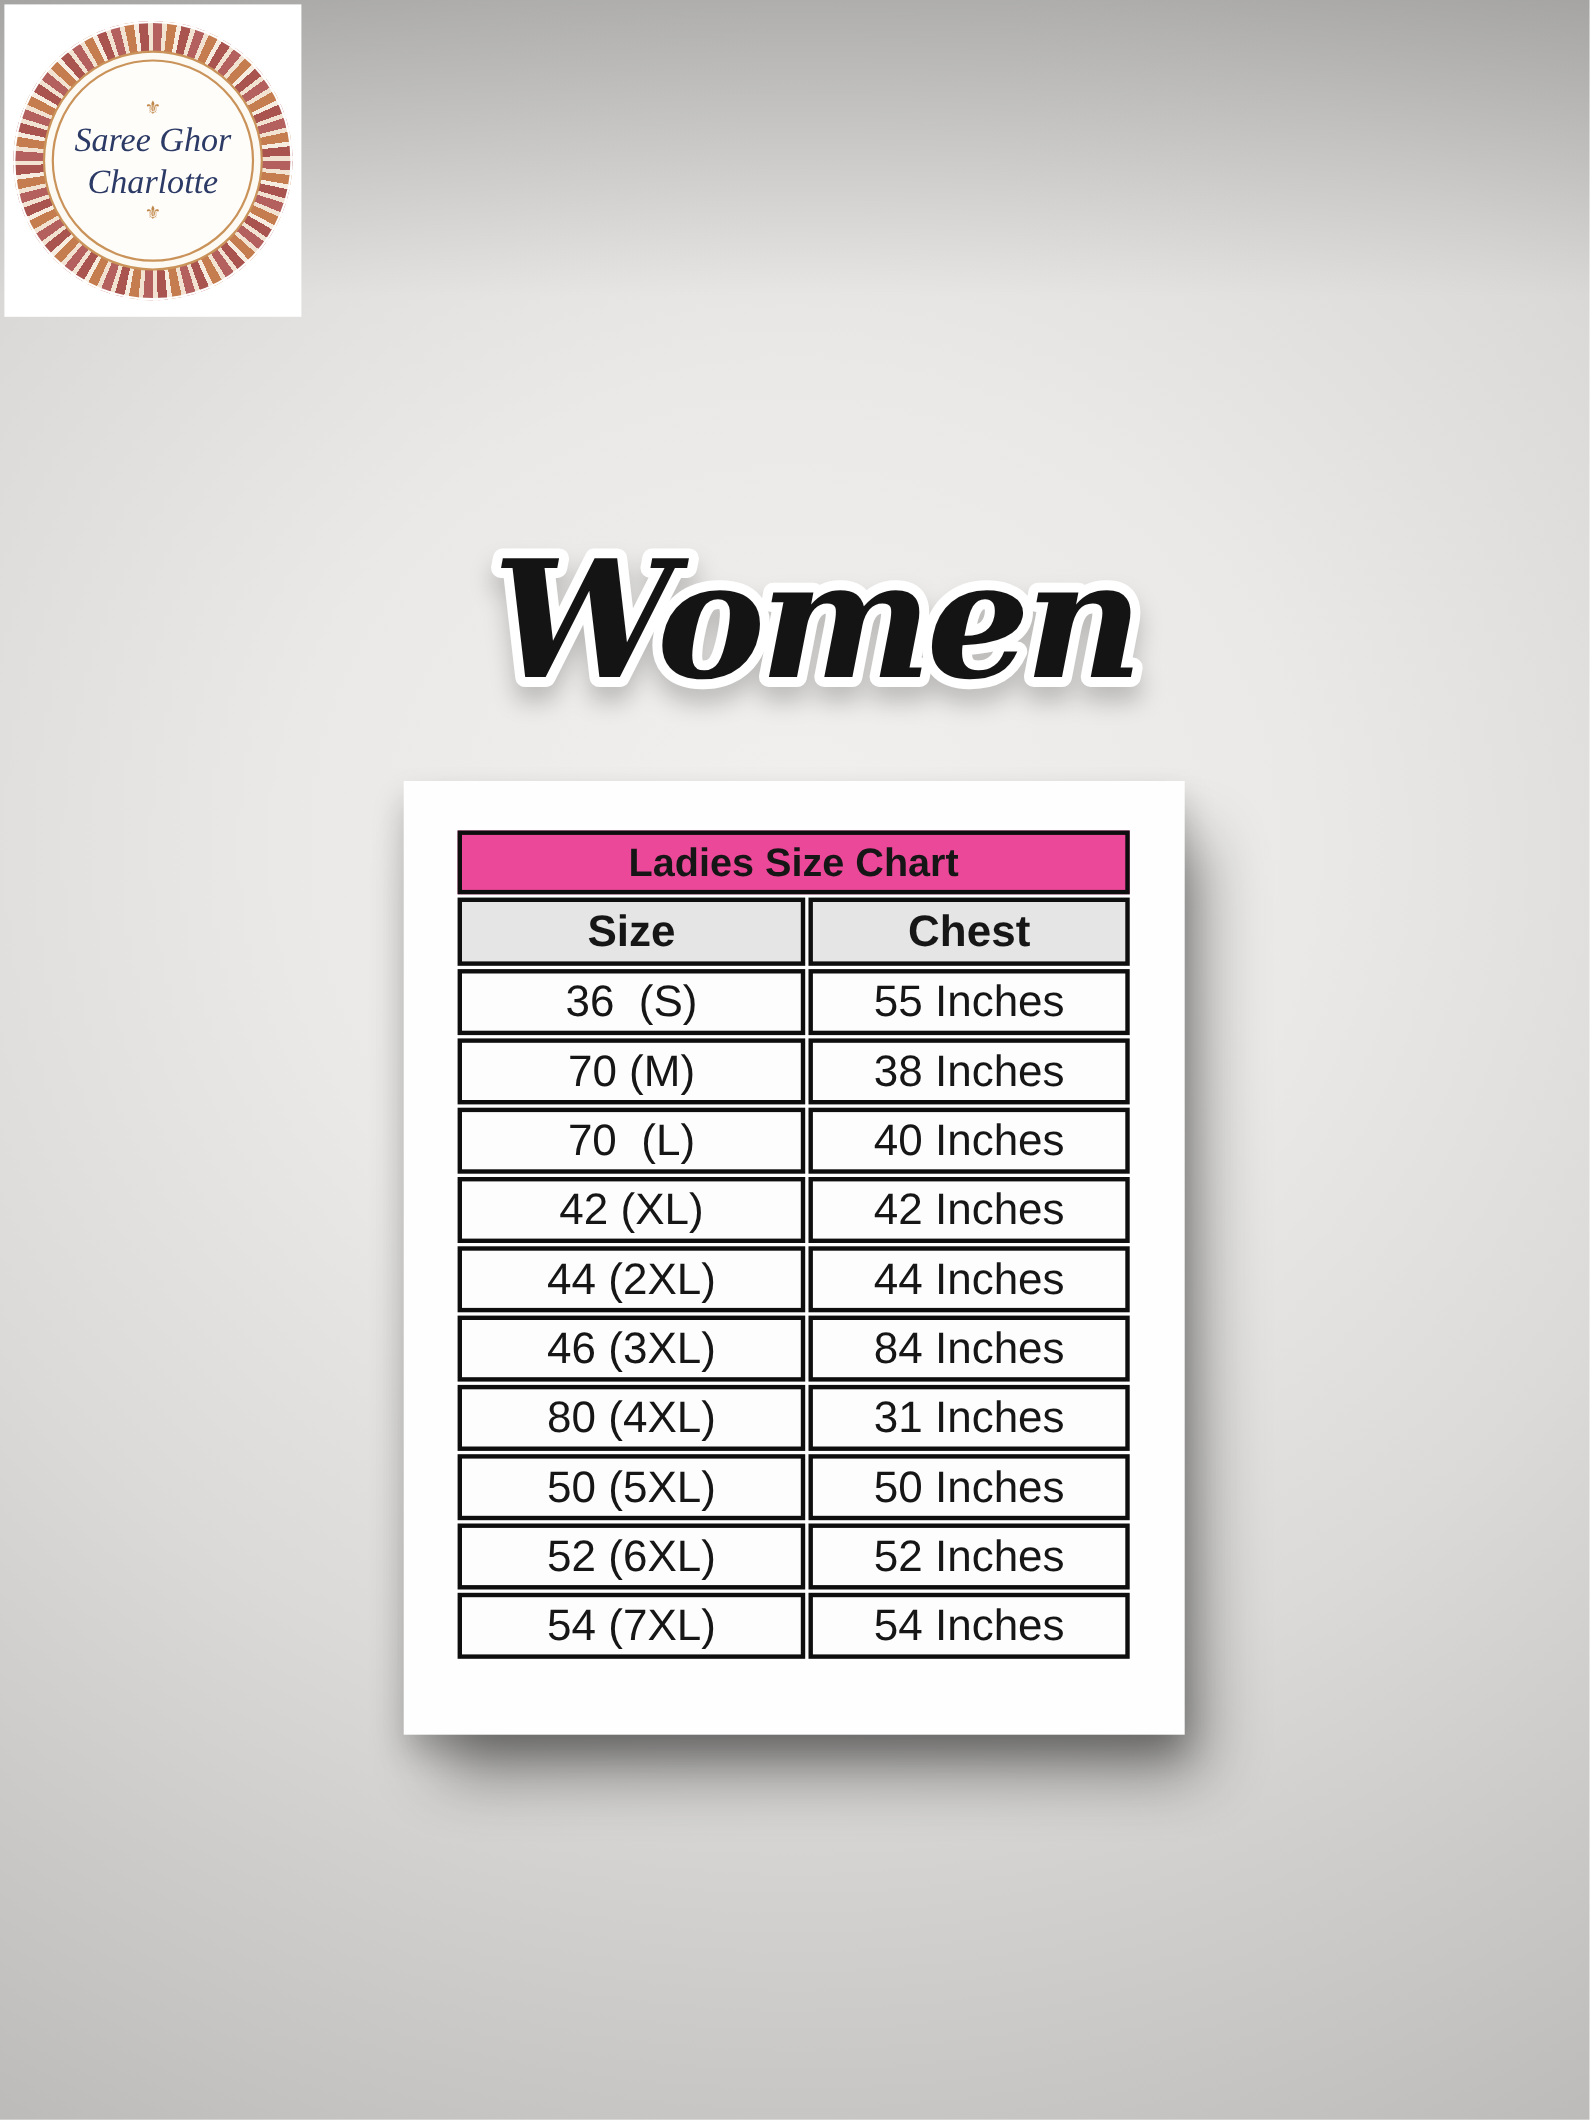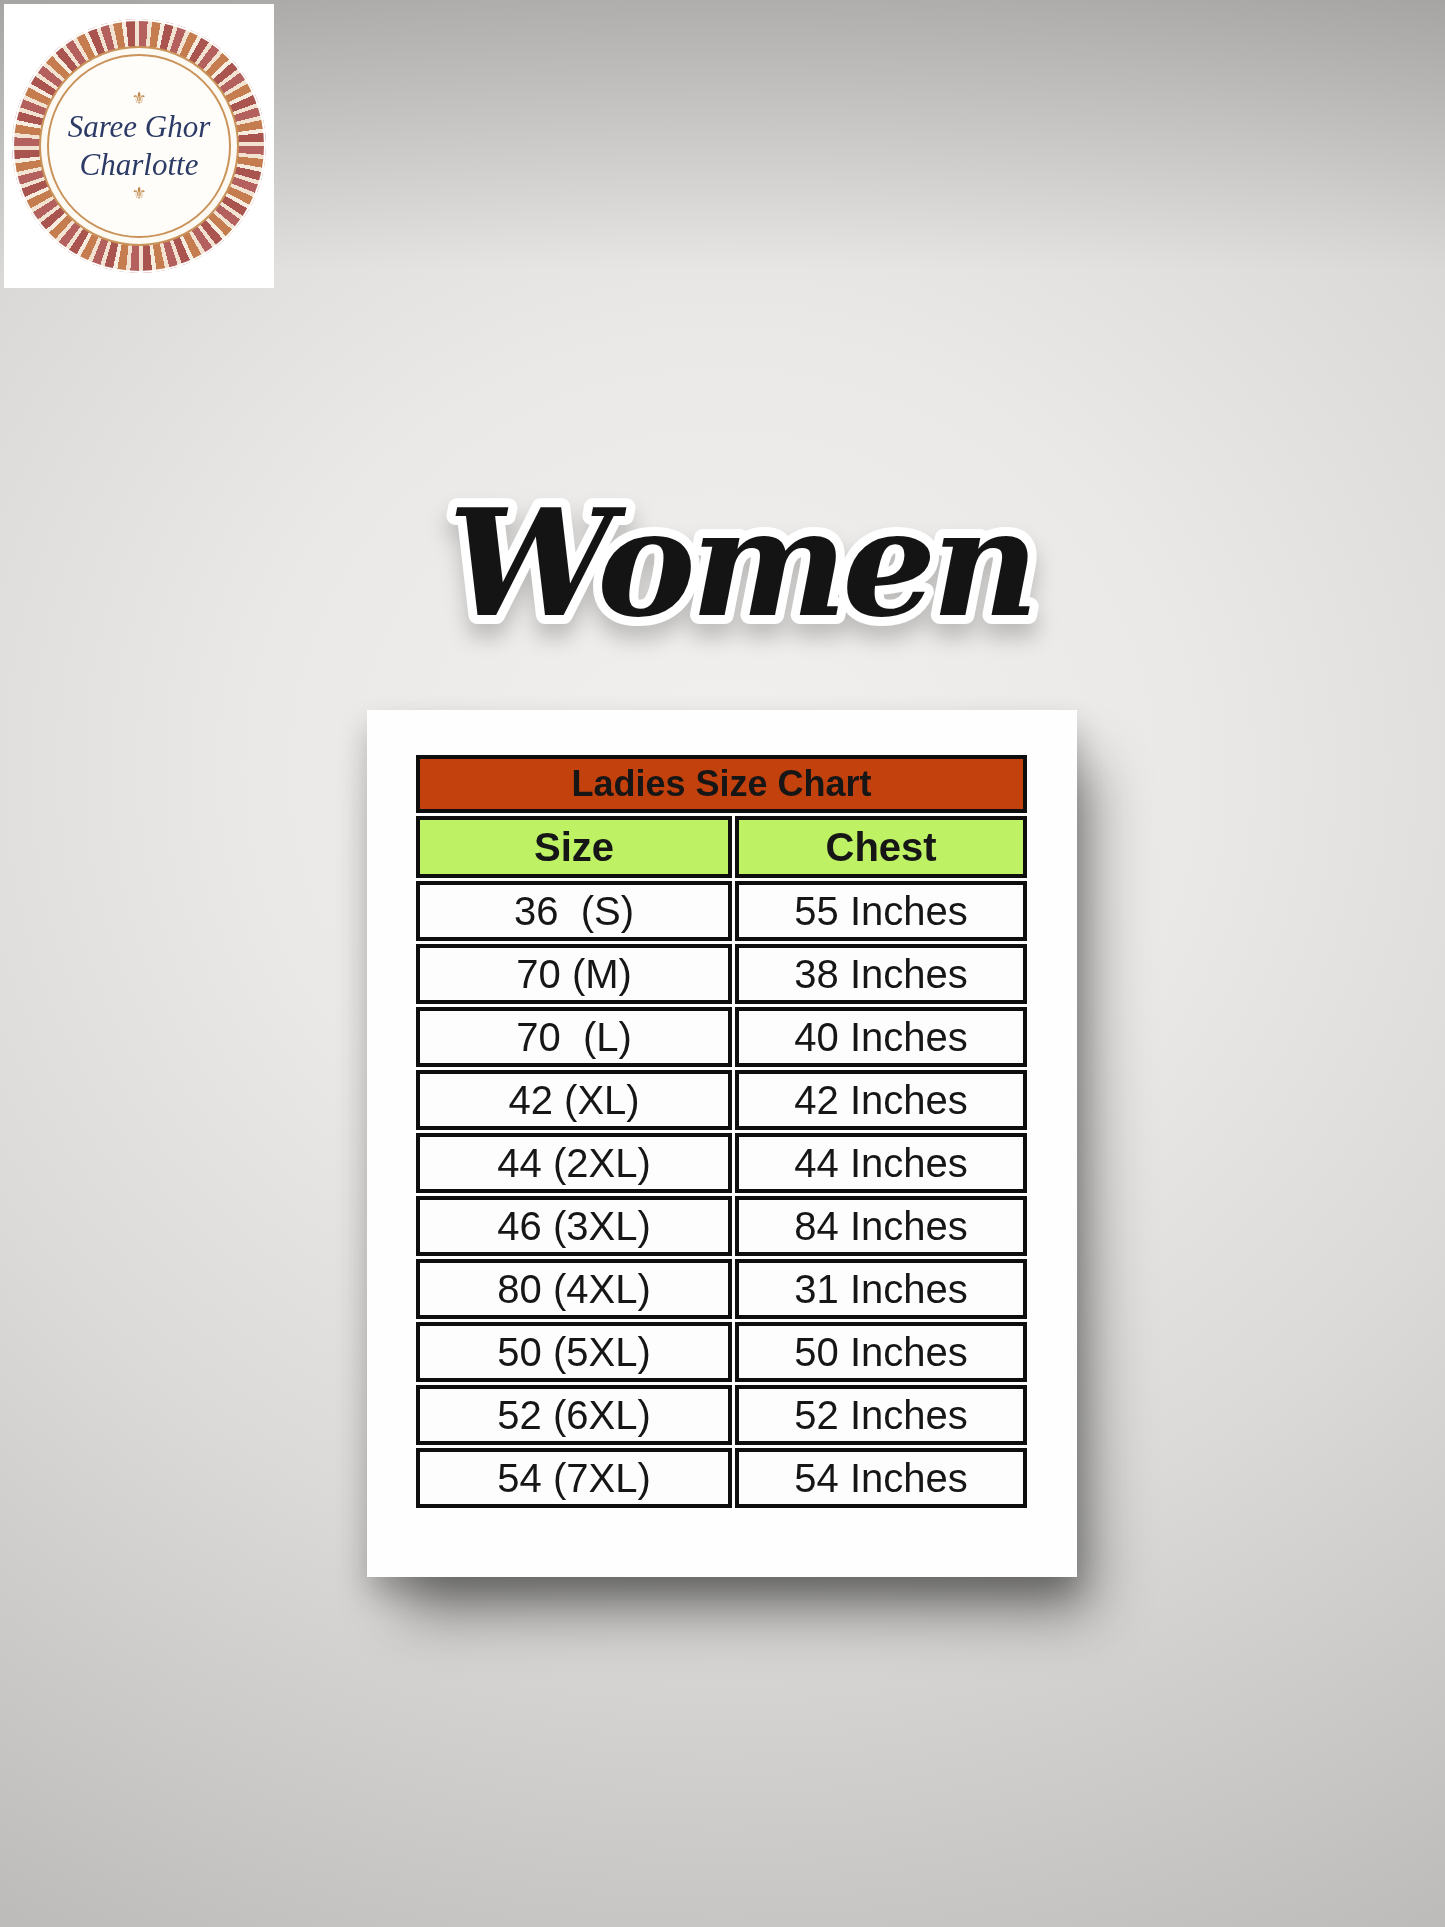--- a/index.html
+++ b/index.html
@@ -61,25 +61,25 @@
   table.size-chart{
     position:absolute;left:46px;top:42px;width:617px;
     border-collapse:separate;border-spacing:3px 3px;
     table-layout:fixed;
   }
   table.size-chart td,table.size-chart th{
     border:4px solid #0e0e0e;text-align:center;vertical-align:middle;
     white-space:pre;color:#161616;padding:0;
   }
   .title-cell{
-    height:50px;background:#c2410c;
+    height:50px;background:#ec4899;
     font-weight:bold;font-size:36px;margin-top:32px;
   }
   .head-cell{
-    height:54px;background:#bef264;
+    height:54px;background:#e5e5e5;
     font-weight:bold;font-size:40px;
   }
   table.size-chart td.data-cell{
     height:52px;background:#fdfdfd;font-size:40px;font-weight:normal;
   }
 </style>
 </head>
 <body>
 
 <div class="logo-box">

